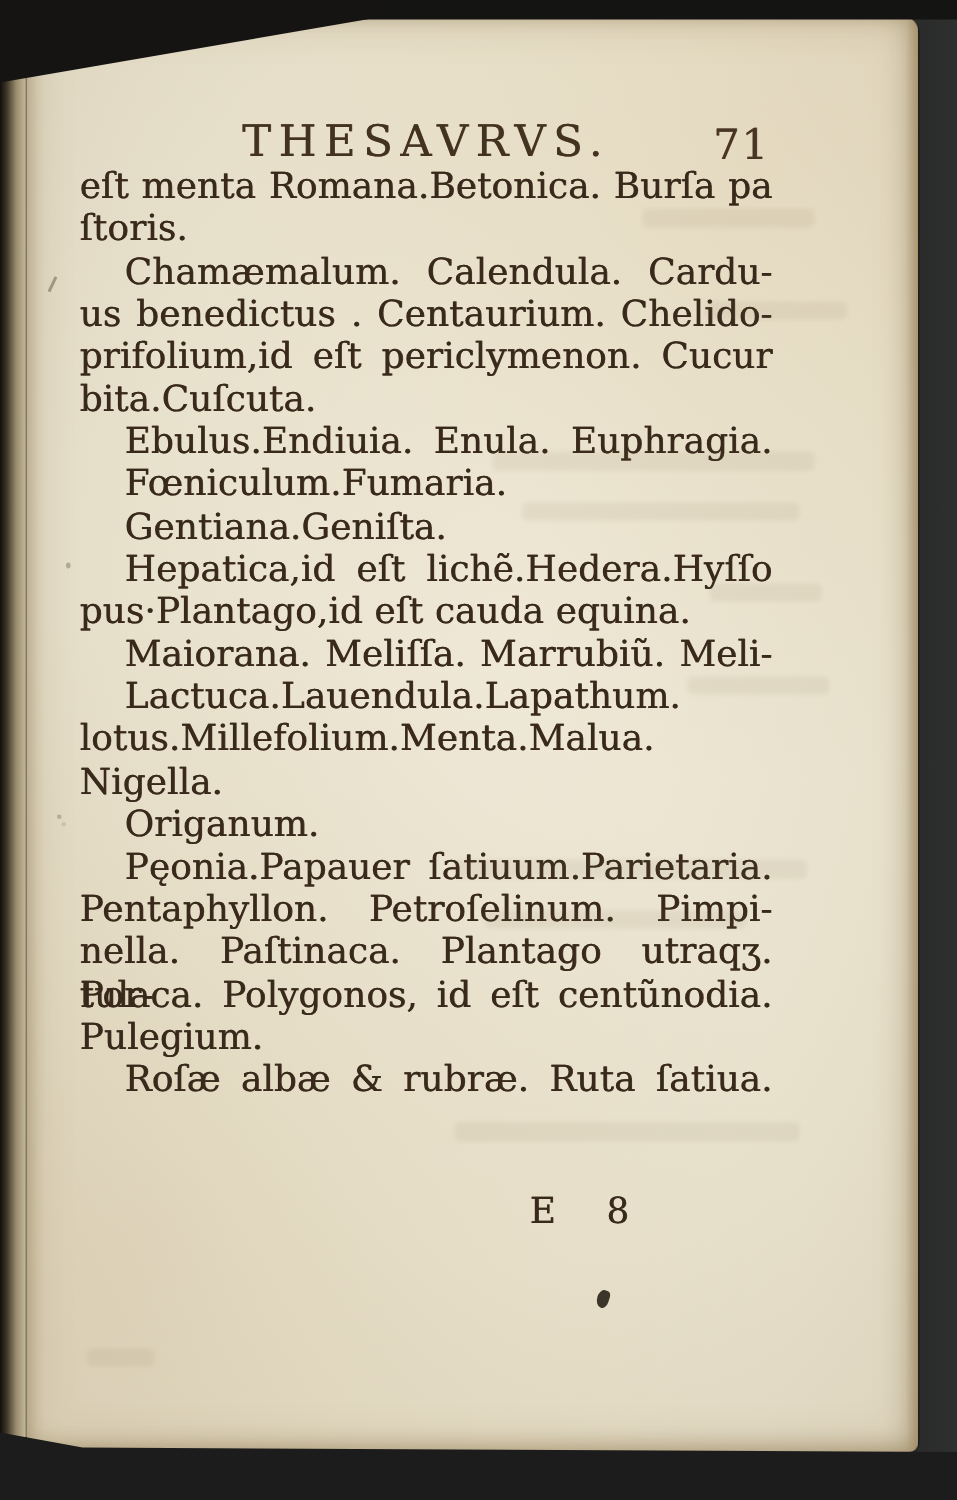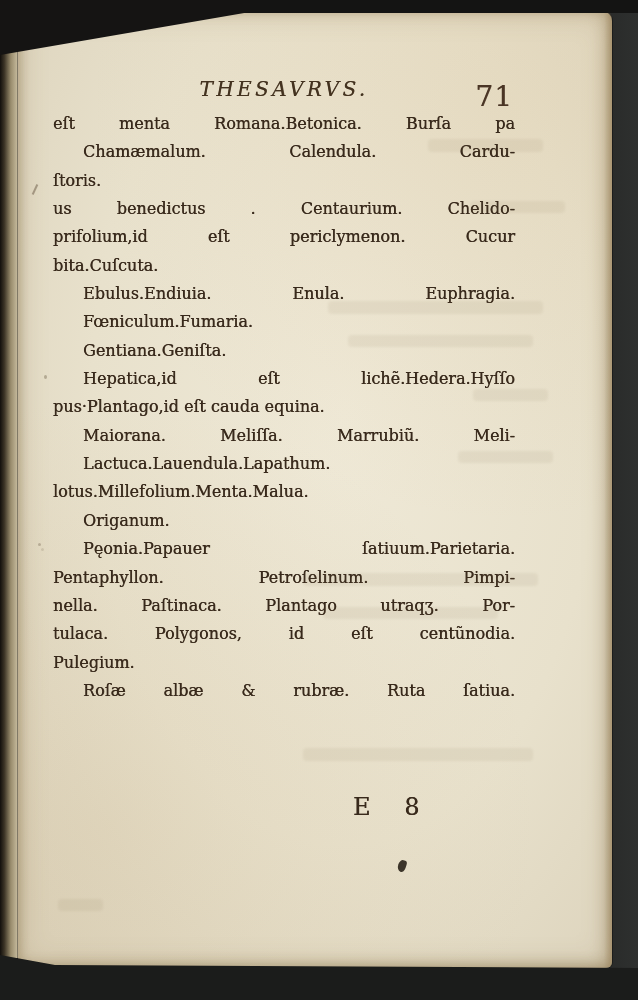--- a/index.html
+++ b/index.html
@@ -39,31 +39,31 @@
   }
   .bottom-band{
     position:absolute;left:0;bottom:0;width:100%;height:50px;background:#1b1c1b;z-index:4;
     clip-path:polygon(0 5px,55px 15px,100% 18px,100% 50px,0 50px);
   }
   .header-row{
     position:absolute;left:35px;top:66px;width:462px;height:30px;
     text-align:center;color:#43321f;
   }
   .header-title{
-    font-style:italic;font-size:20px;letter-spacing:.17em;
+    font-size:29px;letter-spacing:.17em;
     text-shadow:.3px 0 0 rgba(67,50,31,.8);
     margin-top:15px;
   }
   .page-number{
     position:absolute;right:2px;top:3px;font-size:28px;color:#4a3525;
     letter-spacing:1px;font-style:normal;text-shadow:.3px 0 0 rgba(74,53,37,.8);
   }
   .lines{
     position:absolute;left:35px;top:99px;width:462px;
-    font-size:16px;color:#38291b;
+    font-size:24px;color:#38291b;
     text-shadow:.35px 0 0 rgba(56,41,27,.85);
   }
   .line{height:28.35px;line-height:28.35px;white-space:nowrap;}
   .line.j{white-space:normal;text-align:justify;text-align-last:justify;}
   .line.ind{text-indent:30px;}
   .sig{
     position:absolute;left:335px;top:782px;font-size:24px;color:#38291b;
     word-spacing:26px;text-shadow:.35px 0 0 rgba(56,41,27,.85);
   }
   .blot{
@@ -86,33 +86,34 @@
 <div class="page">
   <div class="page-edge"></div>
 
   <div class="header-row">
     <span class="header-title">THESAVRVS.</span>
     <span class="page-number">71</span>
   </div>
 
   <div class="lines">
     <div class="line j">eſt menta Romana.Betonica. Burſa pa</div>
+    <div class="line">ſtoris.</div>
     <div class="line ind j">Chamæmalum. Calendula. Cardu-</div>
-    <div class="line">ſtoris.</div>
     <div class="line j">us benedictus . Centaurium. Chelido-</div>
     <div class="line j">prifolium,id eſt periclymenon. Cucur</div>
     <div class="line">bita.Cuſcuta.</div>
     <div class="line ind j">Ebulus.Endiuia. Enula. Euphragia.</div>
     <div class="line ind">Fœniculum.Fumaria.</div>
     <div class="line ind">Gentiana.Geniſta.</div>
     <div class="line ind j">Hepatica,id eſt lichẽ.Hedera.Hyſſo</div>
     <div class="line">pus·Plantago,id eſt cauda equina.</div>
     <div class="line ind j">Maiorana. Meliſſa. Marrubiũ. Meli-</div>
     <div class="line ind">Lactuca.Lauendula.Lapathum.</div>
     <div class="line">lotus.Millefolium.Menta.Malua.</div>
+    <div class="line">Nigella.</div>
     <div class="line ind">Origanum.</div>
     <div class="line ind j">Pęonia.Papauer ſatiuum.Parietaria.</div>
     <div class="line j">Pentaphyllon. Petroſelinum. Pimpi-</div>
     <div class="line j">nella. Paſtinaca. Plantago utraqʒ. Por-</div>
     <div class="line j">tulaca. Polygonos, id eſt centũnodia.</div>
     <div class="line">Pulegium.</div>
     <div class="line ind j">Roſæ albæ &amp; rubræ. Ruta ſatiua.</div>
   </div>
 
   <div class="sig">E 8</div>

